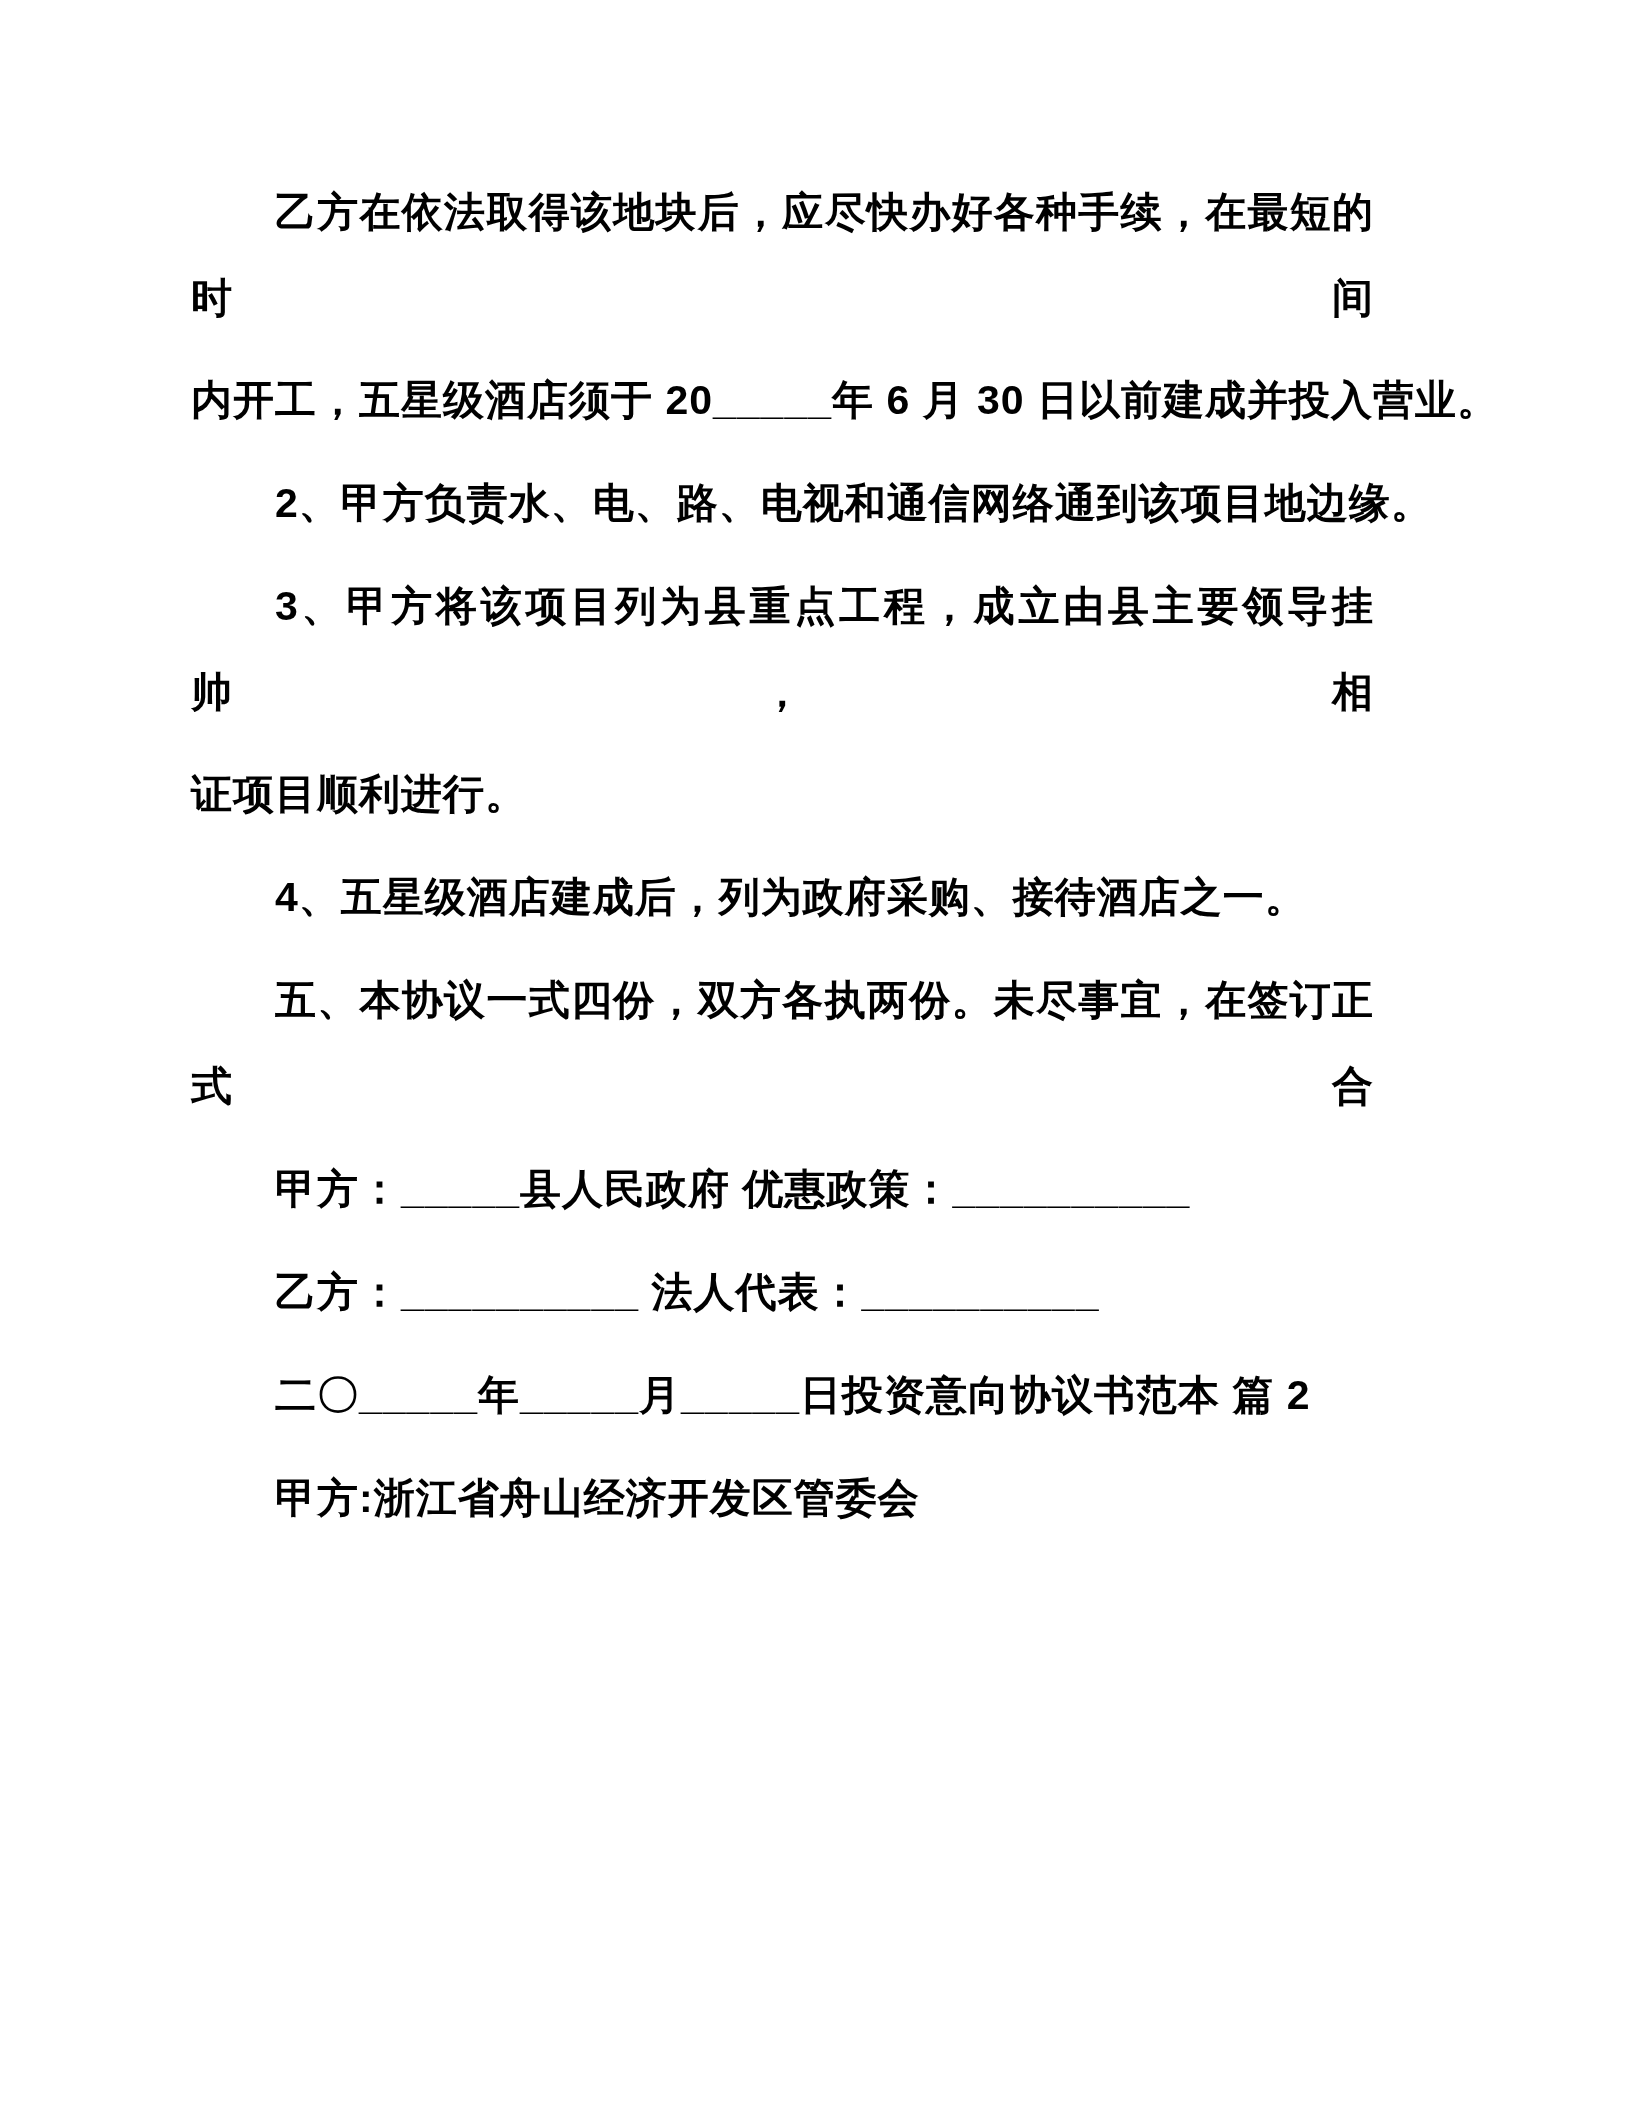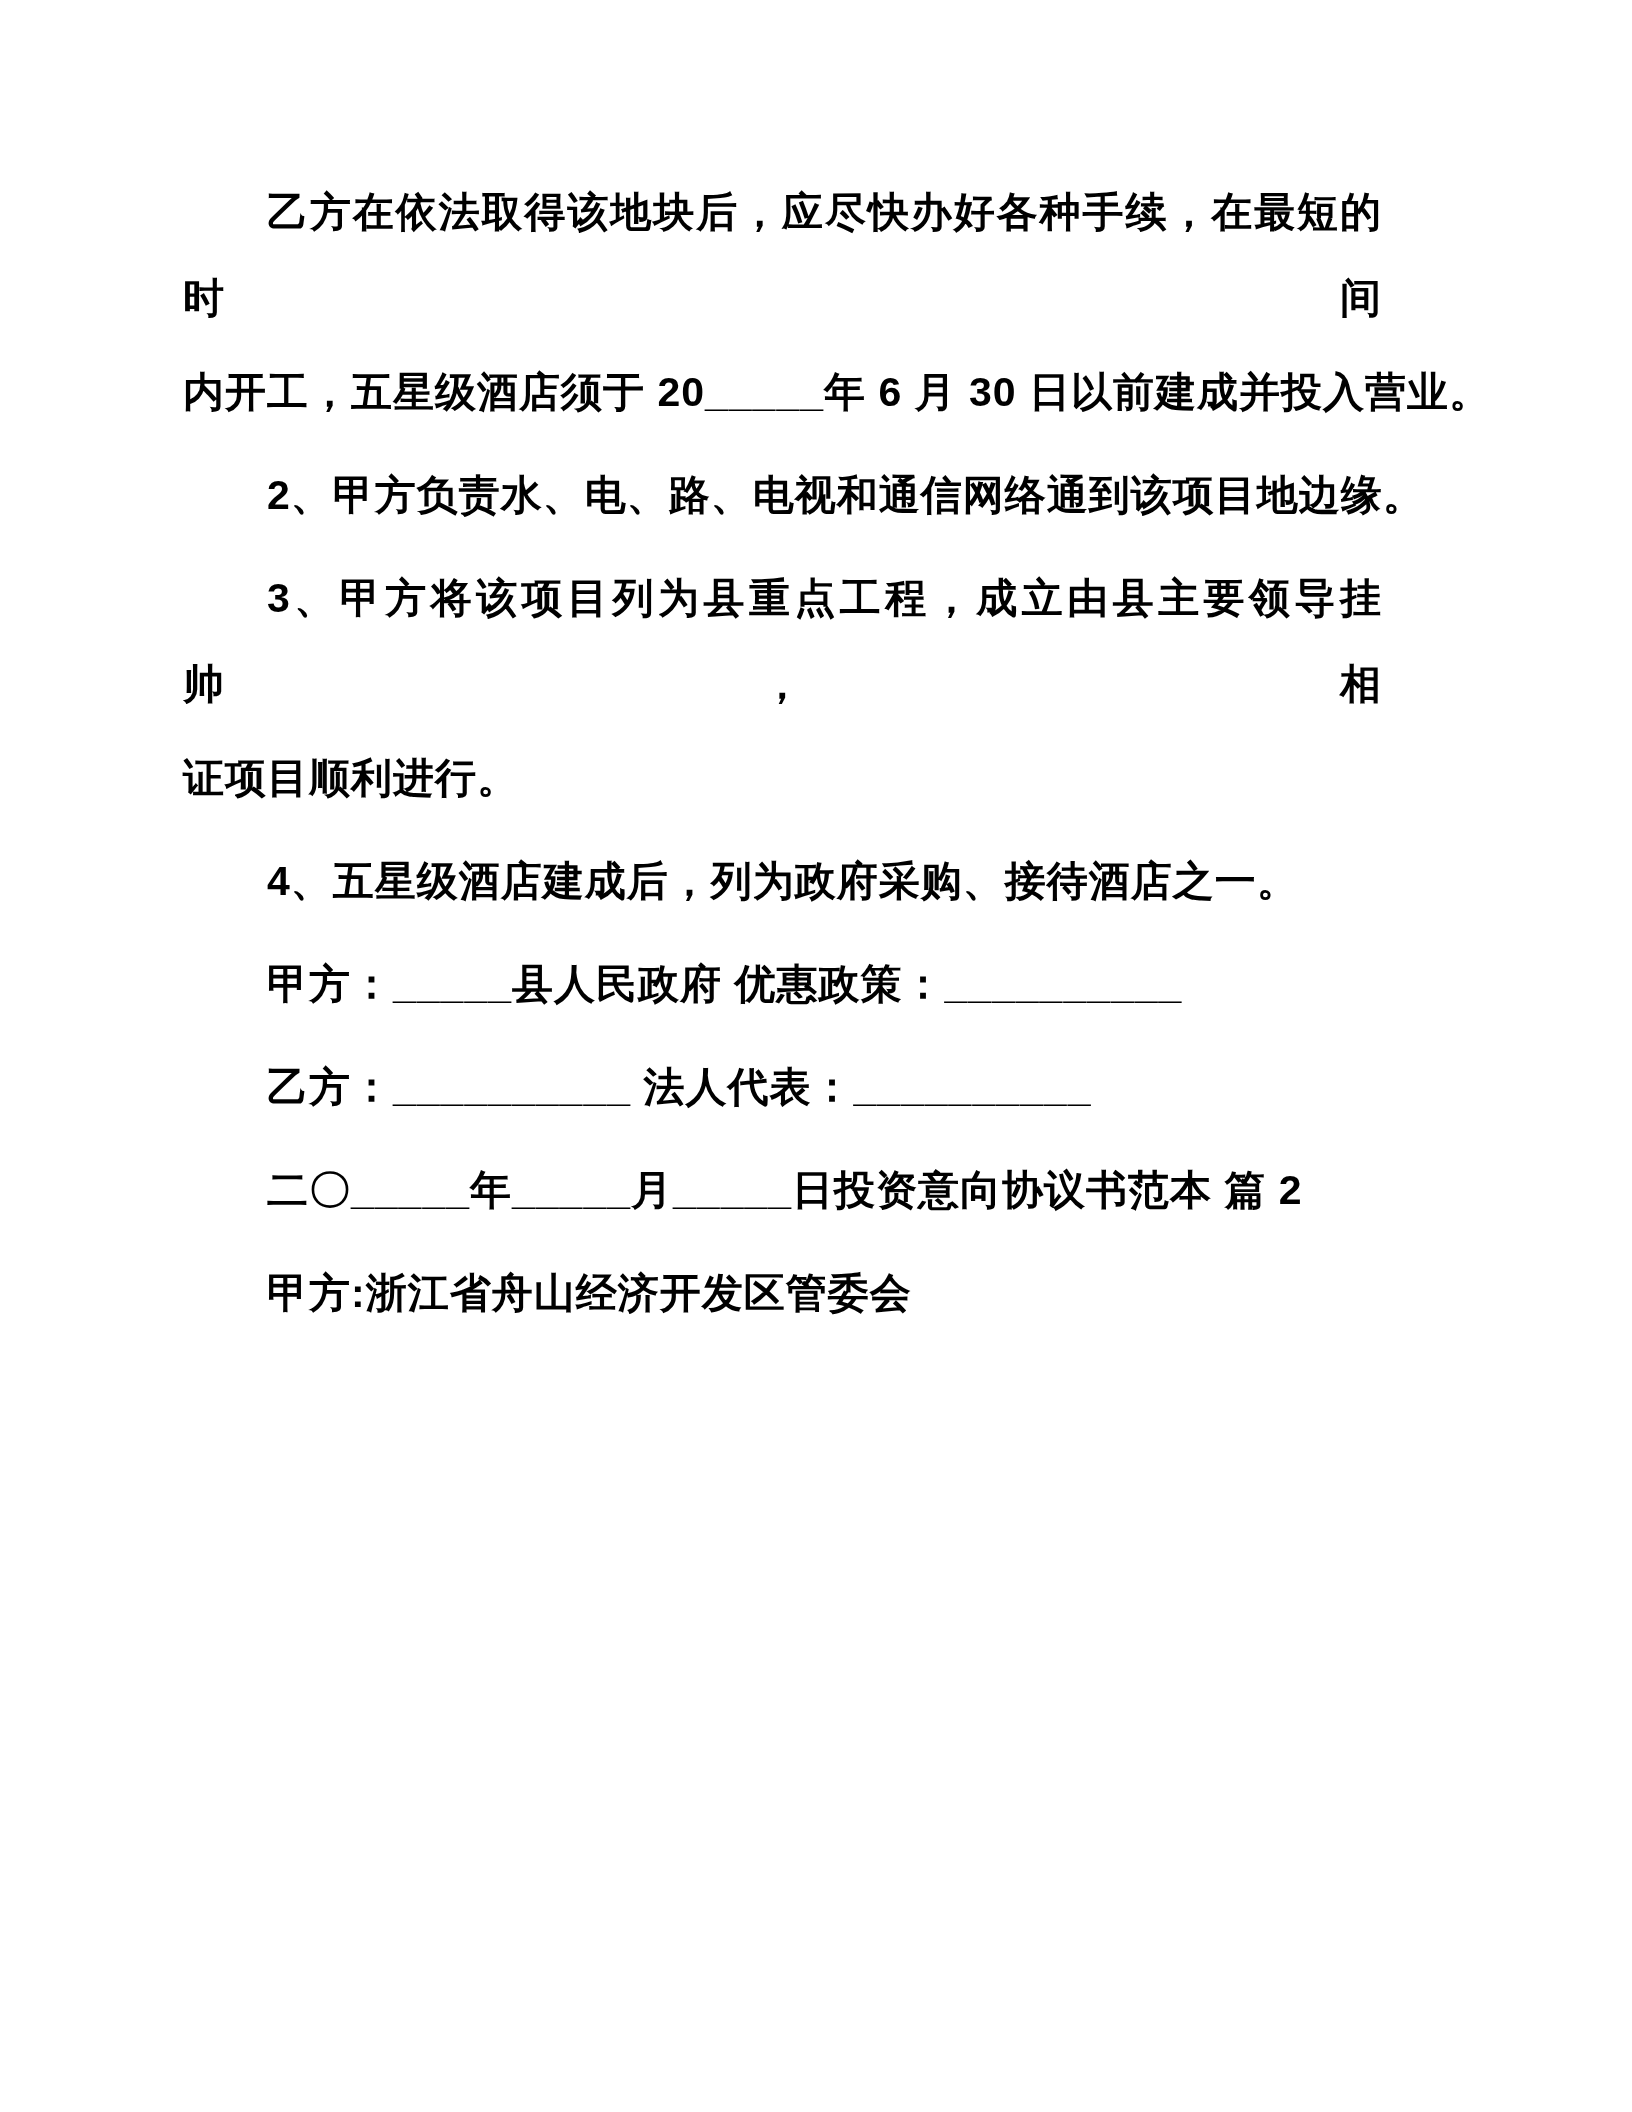--- a/index.html
+++ b/index.html
@@ -15,21 +15,21 @@
     overflow: hidden;
     font-family: "Liberation Sans", "DejaVu Sans", sans-serif;
   }
   .doc-body {
     position: absolute;
     top: 152px;
     left: 175px;
     width: 1215px;
   }
   .text-line {
-    margin: 8px;
+    margin: 16px;
     font-size: 41px;
     line-height: 86px;
     font-weight: 700;
     color: #000000;
     white-space: nowrap;
     letter-spacing: 1px;
   }
   .text-line.indent {
     text-indent: 84px;
   }
@@ -46,18 +46,19 @@
 <body>
 
 <div class="page">
   <div class="doc-body" id="doc-body">
       <p class="text-line indent para-start full">乙方在依法取得该地块后，应尽快办好各种手续，在最短的时间</p>
       <p class="text-line">内开工，五星级酒店须于 20_____年 6 月 30 日以前建成并投入营业。</p>
       <p class="text-line indent para-start">2、甲方负责水、电、路、电视和通信网络通到该项目地边缘。</p>
       <p class="text-line indent para-start full">3、甲方将该项目列为县重点工程，成立由县主要领导挂帅，相</p>
       <p class="text-line">证项目顺利进行。</p>
       <p class="text-line indent para-start">4、五星级酒店建成后，列为政府采购、接待酒店之一。</p>
+      <p class="text-line indent para-start full">五、本协议一式四份，双方各执两份。未尽事宜，在签订正式合</p>
       <p class="text-line indent para-start">甲方：_____县人民政府 优惠政策：__________</p>
       <p class="text-line indent para-start">乙方：__________ 法人代表：__________</p>
       <p class="text-line indent para-start">二〇_____年_____月_____日投资意向协议书范本 篇 2</p>
       <p class="text-line indent para-start">甲方:浙江省舟山经济开发区管委会</p>
     </div>
 </div>
 
 </body></html>

